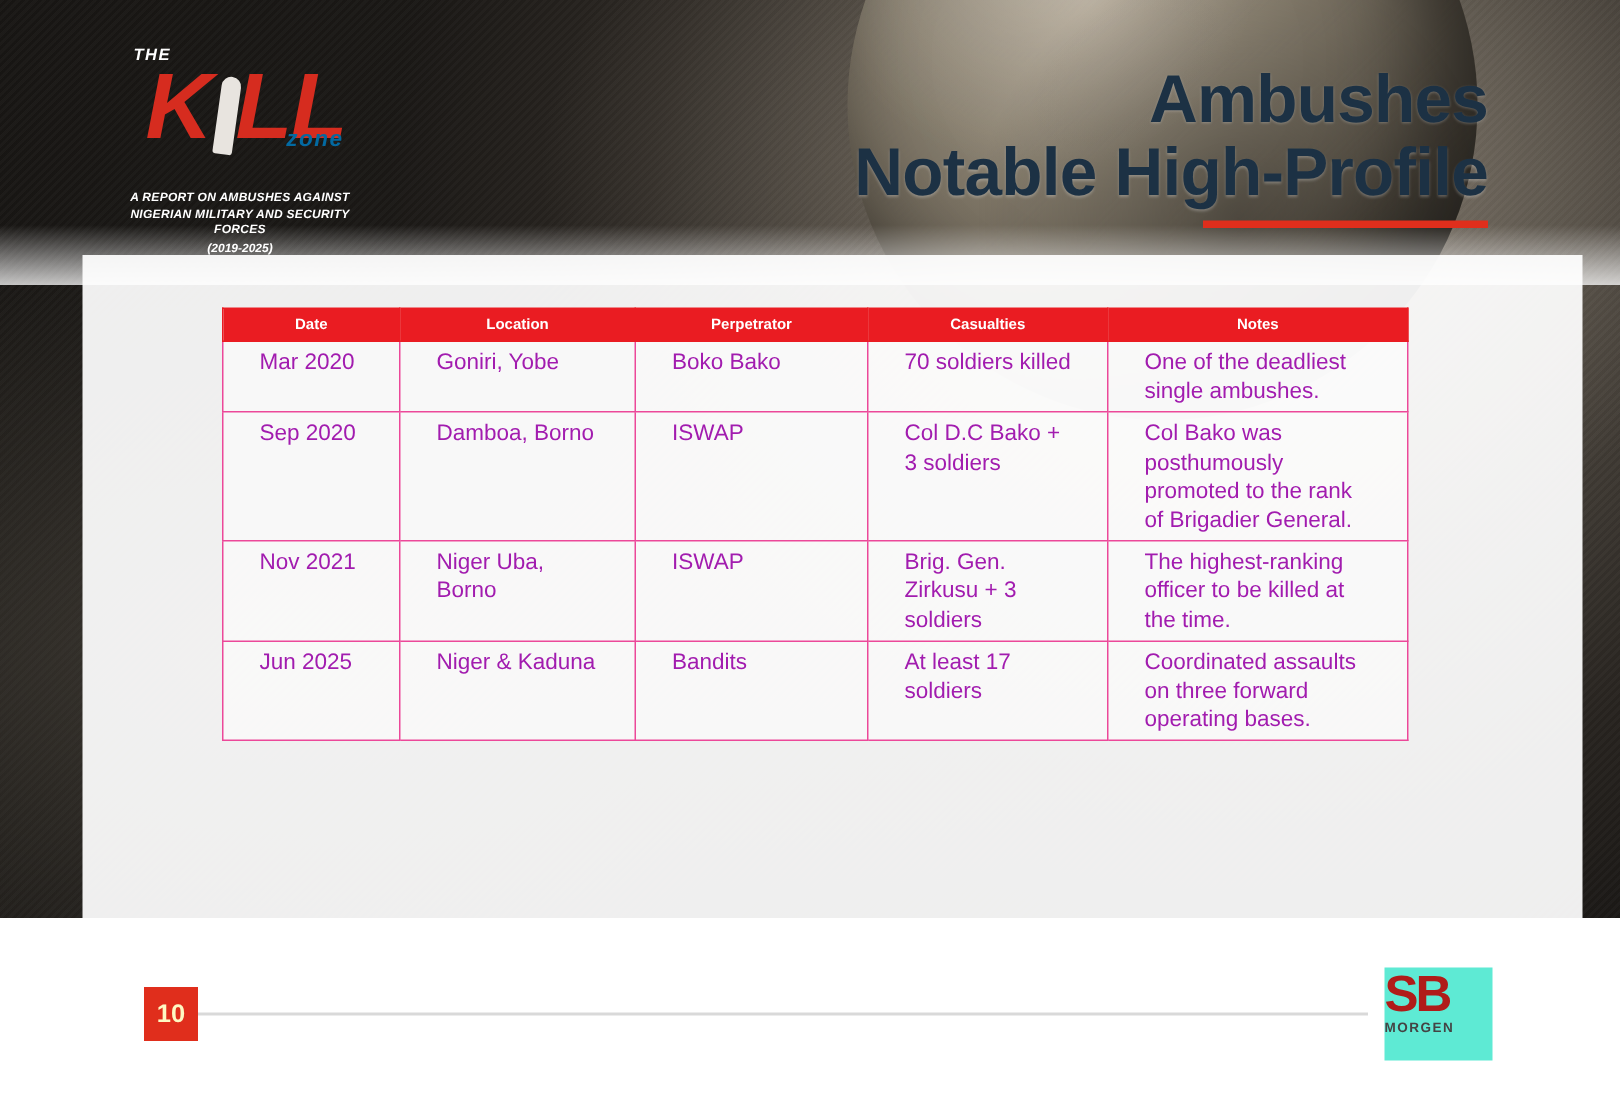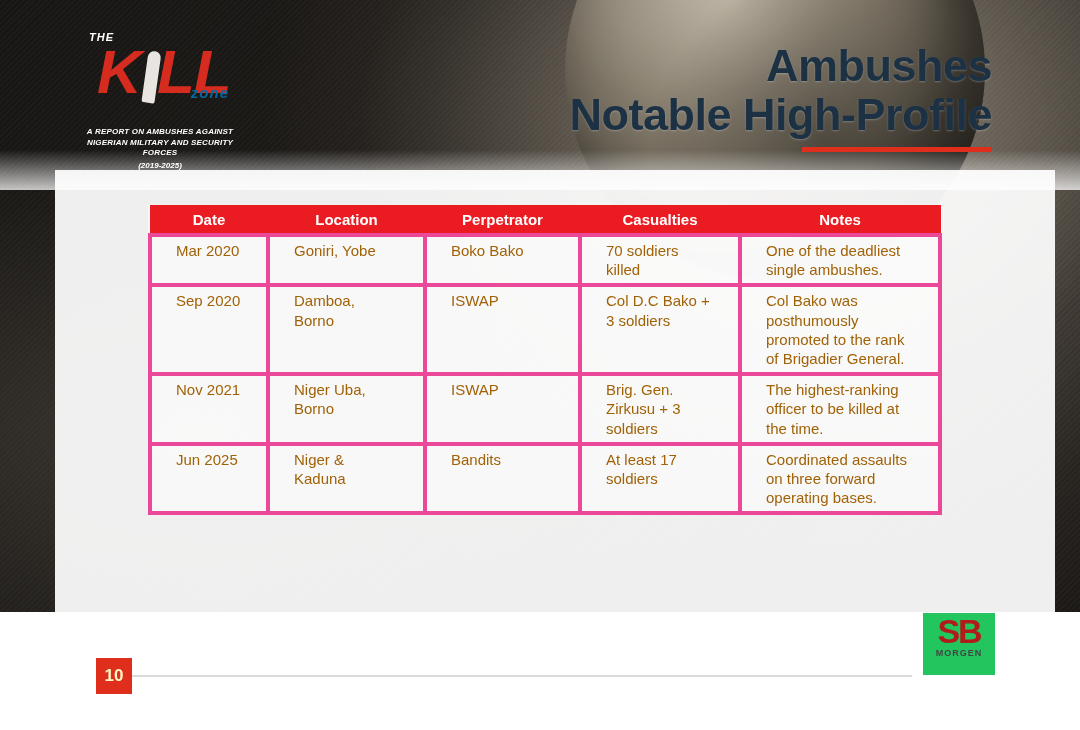--- a/index.html
+++ b/index.html
@@ -160,30 +160,30 @@
   }
   table {
     border-collapse: collapse;
     width: 790px;
     table-layout: fixed;
     background: rgba(255,255,255,0.55);
   }
   thead th {
     background: #ea1c22;
     color: #ffffff;
-    font-size: 15px;
+    font-size: 10px;
     font-weight: bold;
     text-align: center;
     padding: 5px 6px;
     border: 1px solid #ea1c22;
   }
   tbody td {
-    border: 4px solid #ec4899;
+    border: 1px solid #ec4899;
     font-size: 15px;
-    color: #a16207;
+    color: #a21caf;
     padding: 4px 24px;
     vertical-align: top;
     line-height: 1.28;
   }
   col.c-date { width: 118px; }
   col.c-loc  { width: 157px; }
   col.c-perp { width: 155px; }
   col.c-cas  { width: 160px; }
   col.c-note { width: 200px; }
 
@@ -201,24 +201,23 @@
     justify-content: center;
   }
   .footer-rule {
     position: absolute;
     left: 132px; top: 675px;
     width: 780px; height: 2px;
     background: #d9d9d9;
   }
   .footer-logo {
     position: absolute;
-    right: 85px; top: 613px;
+    right: 85px; top: 645px;
     width: 72px; height: 62px;
-    background: #22c55e;
-    text-align: center;
+    background: #5eead4;
   }
   .footer-logo-mark {
     font-size: 34px;
     font-weight: bold;
     color: #b01c19;
     line-height: 1.1;
     letter-spacing: -2px;
   }
   .footer-logo-text {
     font-size: 9px;

